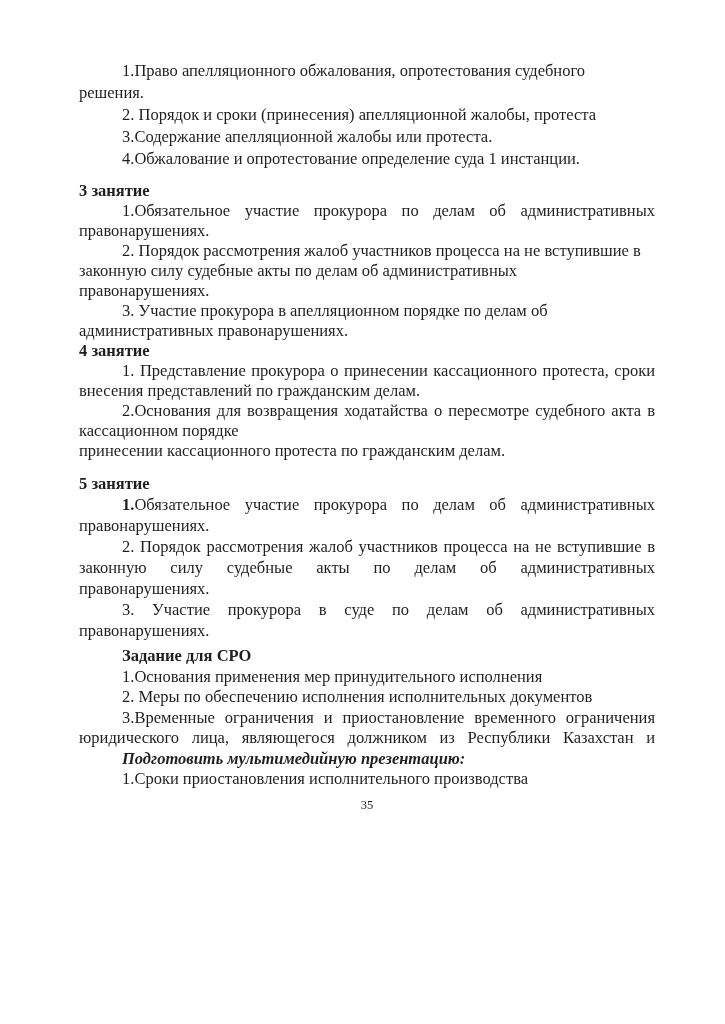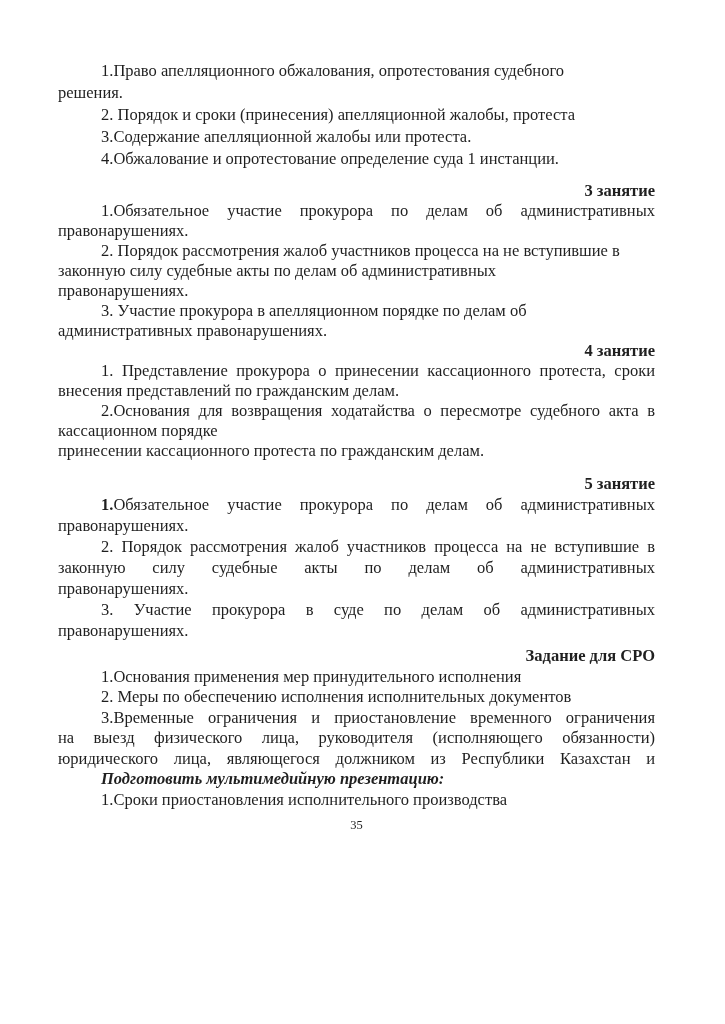--- a/index.html
+++ b/index.html
@@ -9,37 +9,37 @@
   }
   .page {
     position: relative;
     width: 725px;
     height: 1024px;
     background: #ffffff;
     color: #1f1f1f;
     font-family: "Liberation Serif", serif;
     font-size: 16.5px;
     box-sizing: border-box;
-    padding: 60px 70px 0 58px;
+    padding: 60px 70px 0 79px;
     overflow: hidden;
   }
   .line {
     line-height: 21px;
     text-align: left;
   }
   .indent { text-indent: 43px; }
   .j {
     text-align: justify;
     text-align-last: justify;
     text-justify: inter-word;
   }
-  .bold { font-weight: bold; text-align: right; }
+  .bold { font-weight: bold; }
   .bolditalic { font-weight: bold; font-style: italic; }
   .heading {
-    text-align: right;
+    text-align: left;
     font-weight: bold;
     line-height: 21px;
   }
   
   .sec-a  .line { line-height: 22px; }
   .sec-z3 { margin-top: 11px; }
   .sec-z3 .line, .sec-z3 .heading,
   .sec-z4 .line, .sec-z4 .heading { line-height: 20px; }
   .sec-z5 { margin-top: 12px; }
   .sec-z5 .heading { }
@@ -91,20 +91,19 @@
         <div class="line j">законную силу судебные акты по делам об административных</div>
         <div class="line">правонарушениях.</div>
         <div class="line indent j">3. Участие прокурора в суде по делам об административных</div>
         <div class="line">правонарушениях.</div>
       </section>
       <section class="sec-sro">
         <div class="line indent bold">Задание для СРО</div>
         <div class="line indent">1.Основания применения мер принудительного исполнения</div>
         <div class="line indent">2. Меры по обеспечению исполнения исполнительных документов</div>
         <div class="line indent j">3.Временные ограничения и приостановление временного ограничения</div>
-        <div class="line j">на выезд физического лица, руководителя (исполняющего обязанности)</div>
         <div class="line j">юридического лица, являющегося должником из Республики Казахстан и</div>
         <div class="line indent bolditalic">Подготовить мультимедийную презентацию:</div>
         <div class="line indent">1.Сроки приостановления исполнительного производства</div>
       </section>
     </div>
   <div class="page-number">35</div>
 </div>
 
 </body></html>

